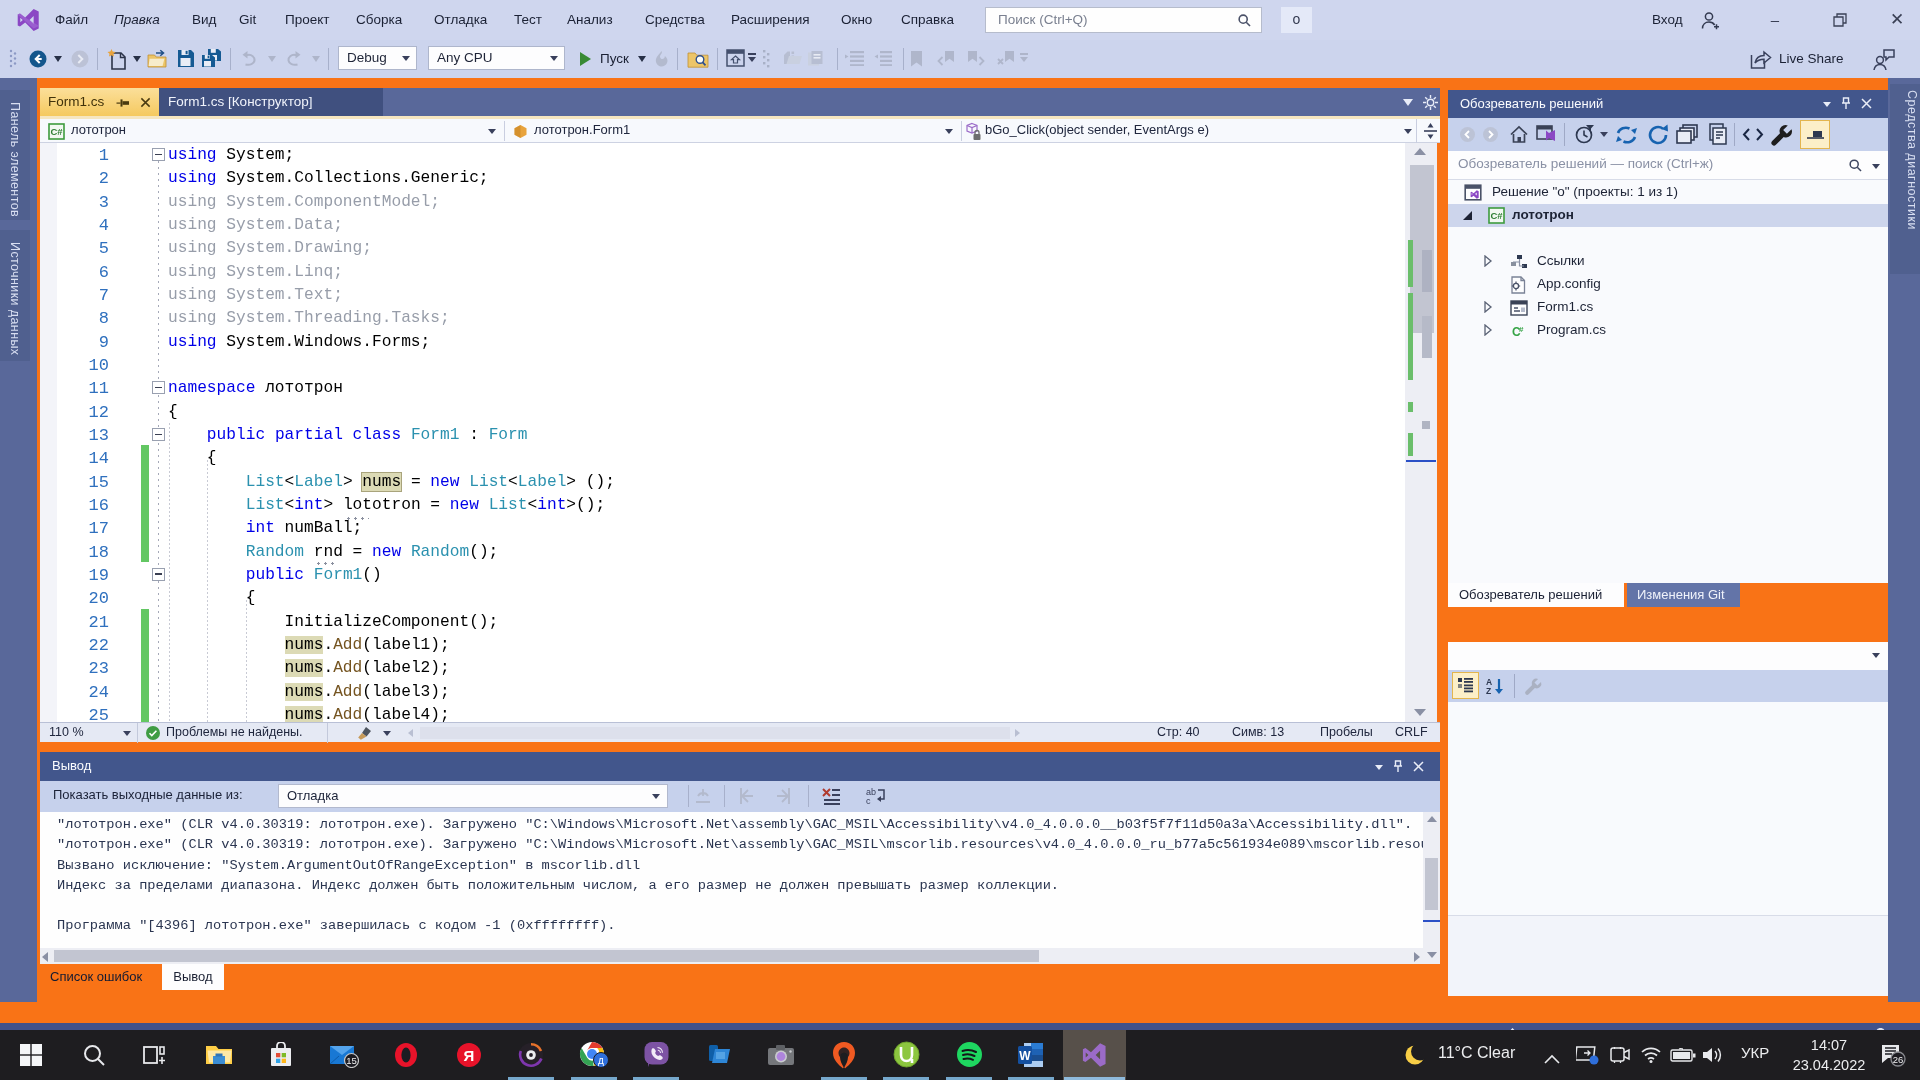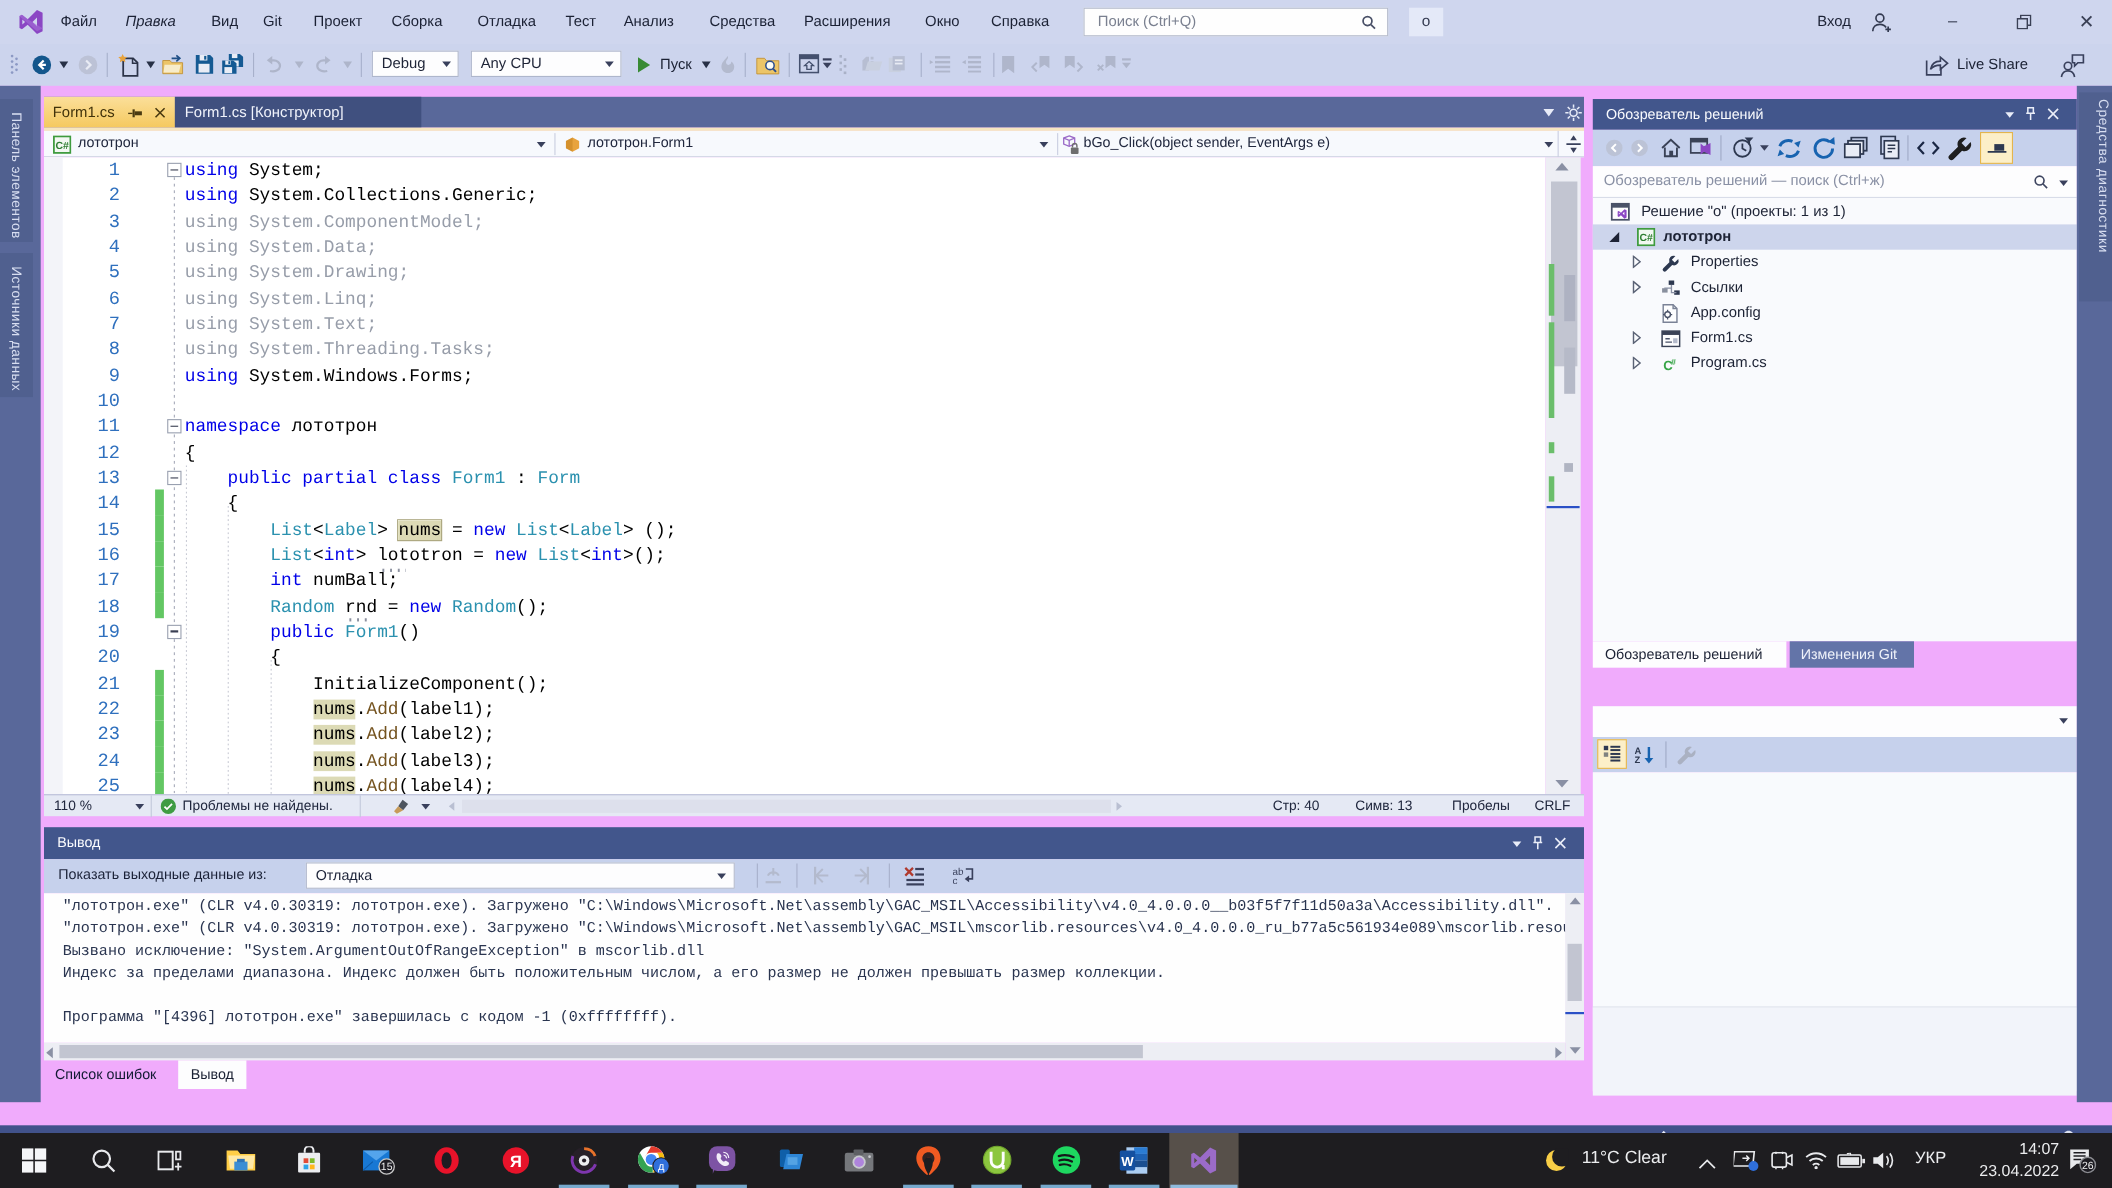--- a/index.html
+++ b/index.html
@@ -1,16 +1,16 @@
 <!DOCTYPE html>
 <html><head><meta charset="utf-8">
 <style>
 *{margin:0;padding:0;box-sizing:border-box;}
 html,body{width:1920px;height:1080px;overflow:hidden;font-family:"Liberation Sans",sans-serif;}
-#root{position:absolute;top:0;left:0;width:1920px;height:1080px;background:#f0abfc;}
+#root{position:absolute;top:0;left:0;width:1920px;height:1080px;background:#f97316;}
 .abs{position:absolute;}
 
 #titlebar{top:0;left:0;width:1920px;height:40px;background:#CFD6EE;}
 #searchbox{left:985px;top:7px;width:277px;height:26px;background:#FEFEFE;border:1px solid #B6BCCC;color:#7A8090;font-size:13.5px;line-height:24px;padding-left:12px;}
 #obadge{left:1281px;top:7px;width:31px;height:26px;background:#E4E9F8;color:#333A50;font-size:14px;text-align:center;line-height:25px;}
 .wbtn{top:0;height:40px;width:46px;color:#3A4055;font-size:15px;text-align:center;line-height:40px;}
 
 #toolbar{top:40px;left:0;width:1920px;height:38px;background:#CCD4ED;}
 .combo{background:#FDFDFE;border:1px solid #AEB6CC;height:24px;font-size:13.5px;color:#1E2437;line-height:22px;padding-left:8px;position:absolute;top:6px;}
 .combo .car{position:absolute;right:6px;top:9px;width:0;height:0;border-left:4px solid transparent;border-right:4px solid transparent;border-top:5px solid #39405c;}
@@ -582,29 +582,20 @@
 <div class="abs" style="left:0;top:24px;width:440px;height:23px;background:#CDD5EC;">
 <svg class="abs" style="left:14px;top:6px" width="11" height="11" viewBox="0 0 11 11">
           <path fill="#1E2335" d="M10 1v9H1z"></path>
         </svg>
 <svg class="abs" style="left:40px;top:3px" width="17" height="17" viewBox="0 0 17 17">
           <rect x="1" y="1" width="15" height="15" fill="#F2F8F2" stroke="#3E9B3E" stroke-width="1.6"></rect>
           <text x="8.5" y="12" font-size="9.5" font-family="Liberation Sans" font-weight="bold" fill="#2E7D32" text-anchor="middle">C#</text>
         </svg>
 <span class="abs" style="left:64px;top:3px;font-weight:bold;">лототрон</span>
       </div>
-<div class="abs" style="left:0;top:47px;width:440px;height:23px;">
-<svg class="abs" style="left:35px;top:5px" width="10" height="12" viewBox="0 0 10 12">
-          <path fill="none" stroke="#5A6275" stroke-width="1.3" d="M2 1l6 5-6 5z"></path>
-        </svg>
-<svg class="abs" style="left:62px;top:4px" width="18" height="17" viewBox="0 0 24 24">
-          <path fill="#2D3850" d="M21.5 6.2l-4.6 4.6-3.7-3.7 4.6-4.6a6 6 0 00-7.8 7.8L2.2 18.1a2.6 2.6 0 003.7 3.7l7.8-7.8a6 6 0 007.8-7.8z"></path>
-        </svg>
-<span class="abs" style="left:89px;top:3px;">Properties</span>
-      </div>
 <div class="abs" style="left:0;top:70px;width:440px;height:23px;text-align:right;">
 <svg class="abs" style="left:35px;top:5px" width="10" height="12" viewBox="0 0 10 12">
           <path fill="none" stroke="#5A6275" stroke-width="1.3" d="M2 1l6 5-6 5z"></path>
         </svg>
 <svg class="abs" style="left:62px;top:4px" width="18" height="16" viewBox="0 0 18 16">
           <g fill="#2D3850">
             <rect x="7" y="1" width="5" height="4"></rect>
             <rect x="1" y="8" width="5" height="4" opacity=".55"></rect>
             <rect x="12" y="10" width="5" height="4"></rect>
             <path d="M9.5 5v3h-6.5M9.5 8v4h4.5" stroke="#8A91A5" stroke-width="1.2" fill="none"></path>
@@ -844,20 +835,20 @@
           <rect x="1" y="2" width="21" height="11" rx="1.5" fill="none" stroke="#E8E9EC" stroke-width="1.4"></rect>
           <rect x="23" y="5.5" width="2.5" height="4" fill="#E8E9EC"></rect>
           <rect x="3" y="4" width="17" height="7" fill="#E8E9EC"></rect>
           <path d="M9 1l3-1 .5 2" stroke="#E8E9EC" stroke-width="1.2" fill="none"></path>
         </svg></div>
       <div class="abs" style="left:1702px;top:16px;width:22px;height:18px;"><svg width="22" height="18" viewBox="0 0 22 18">
           <path fill="#E8E9EC" d="M1 6h4l5-4v14l-5-4H1z"></path>
           <path d="M13 5a6 6 0 010 8M16 2.5a10 10 0 010 13" fill="none" stroke="#E8E9EC" stroke-width="1.5"></path>
         </svg></div>
       <div class="abs" style="left:1741px;top:14px;color:#ECEDEF;font-size:15px;">УКР</div>
-      <div class="abs" style="left:1786px;top:5px;width:86px;color:#ECEDEF;font-size:14.5px;text-align:right;line-height:20px;">14:07<br>23.04.2022</div>
+      <div class="abs" style="left:1786px;top:5px;width:86px;color:#ECEDEF;font-size:14.5px;text-align:center;line-height:20px;">14:07<br>23.04.2022</div>
       <div class="abs" style="left:1880px;top:13px;width:26px;height:24px;"><svg width="26" height="24" viewBox="0 0 26 24">
           <path fill="#E8E9EC" d="M2 2h17v13H8l-6 5z"></path>
           <path d="M5 5h11M5 8h11M5 11h7" stroke="#1D1C22" stroke-width="1.4"></path>
           <circle cx="18" cy="16" r="7" fill="#1D1C22" stroke="#8A8B90" stroke-width="1.3"></circle>
           <text x="18" y="19.5" font-size="9.5" fill="#F0F0F0" text-anchor="middle" font-family="Liberation Sans">26</text>
         </svg></div>
     </div>
 </div>
 </body></html>

